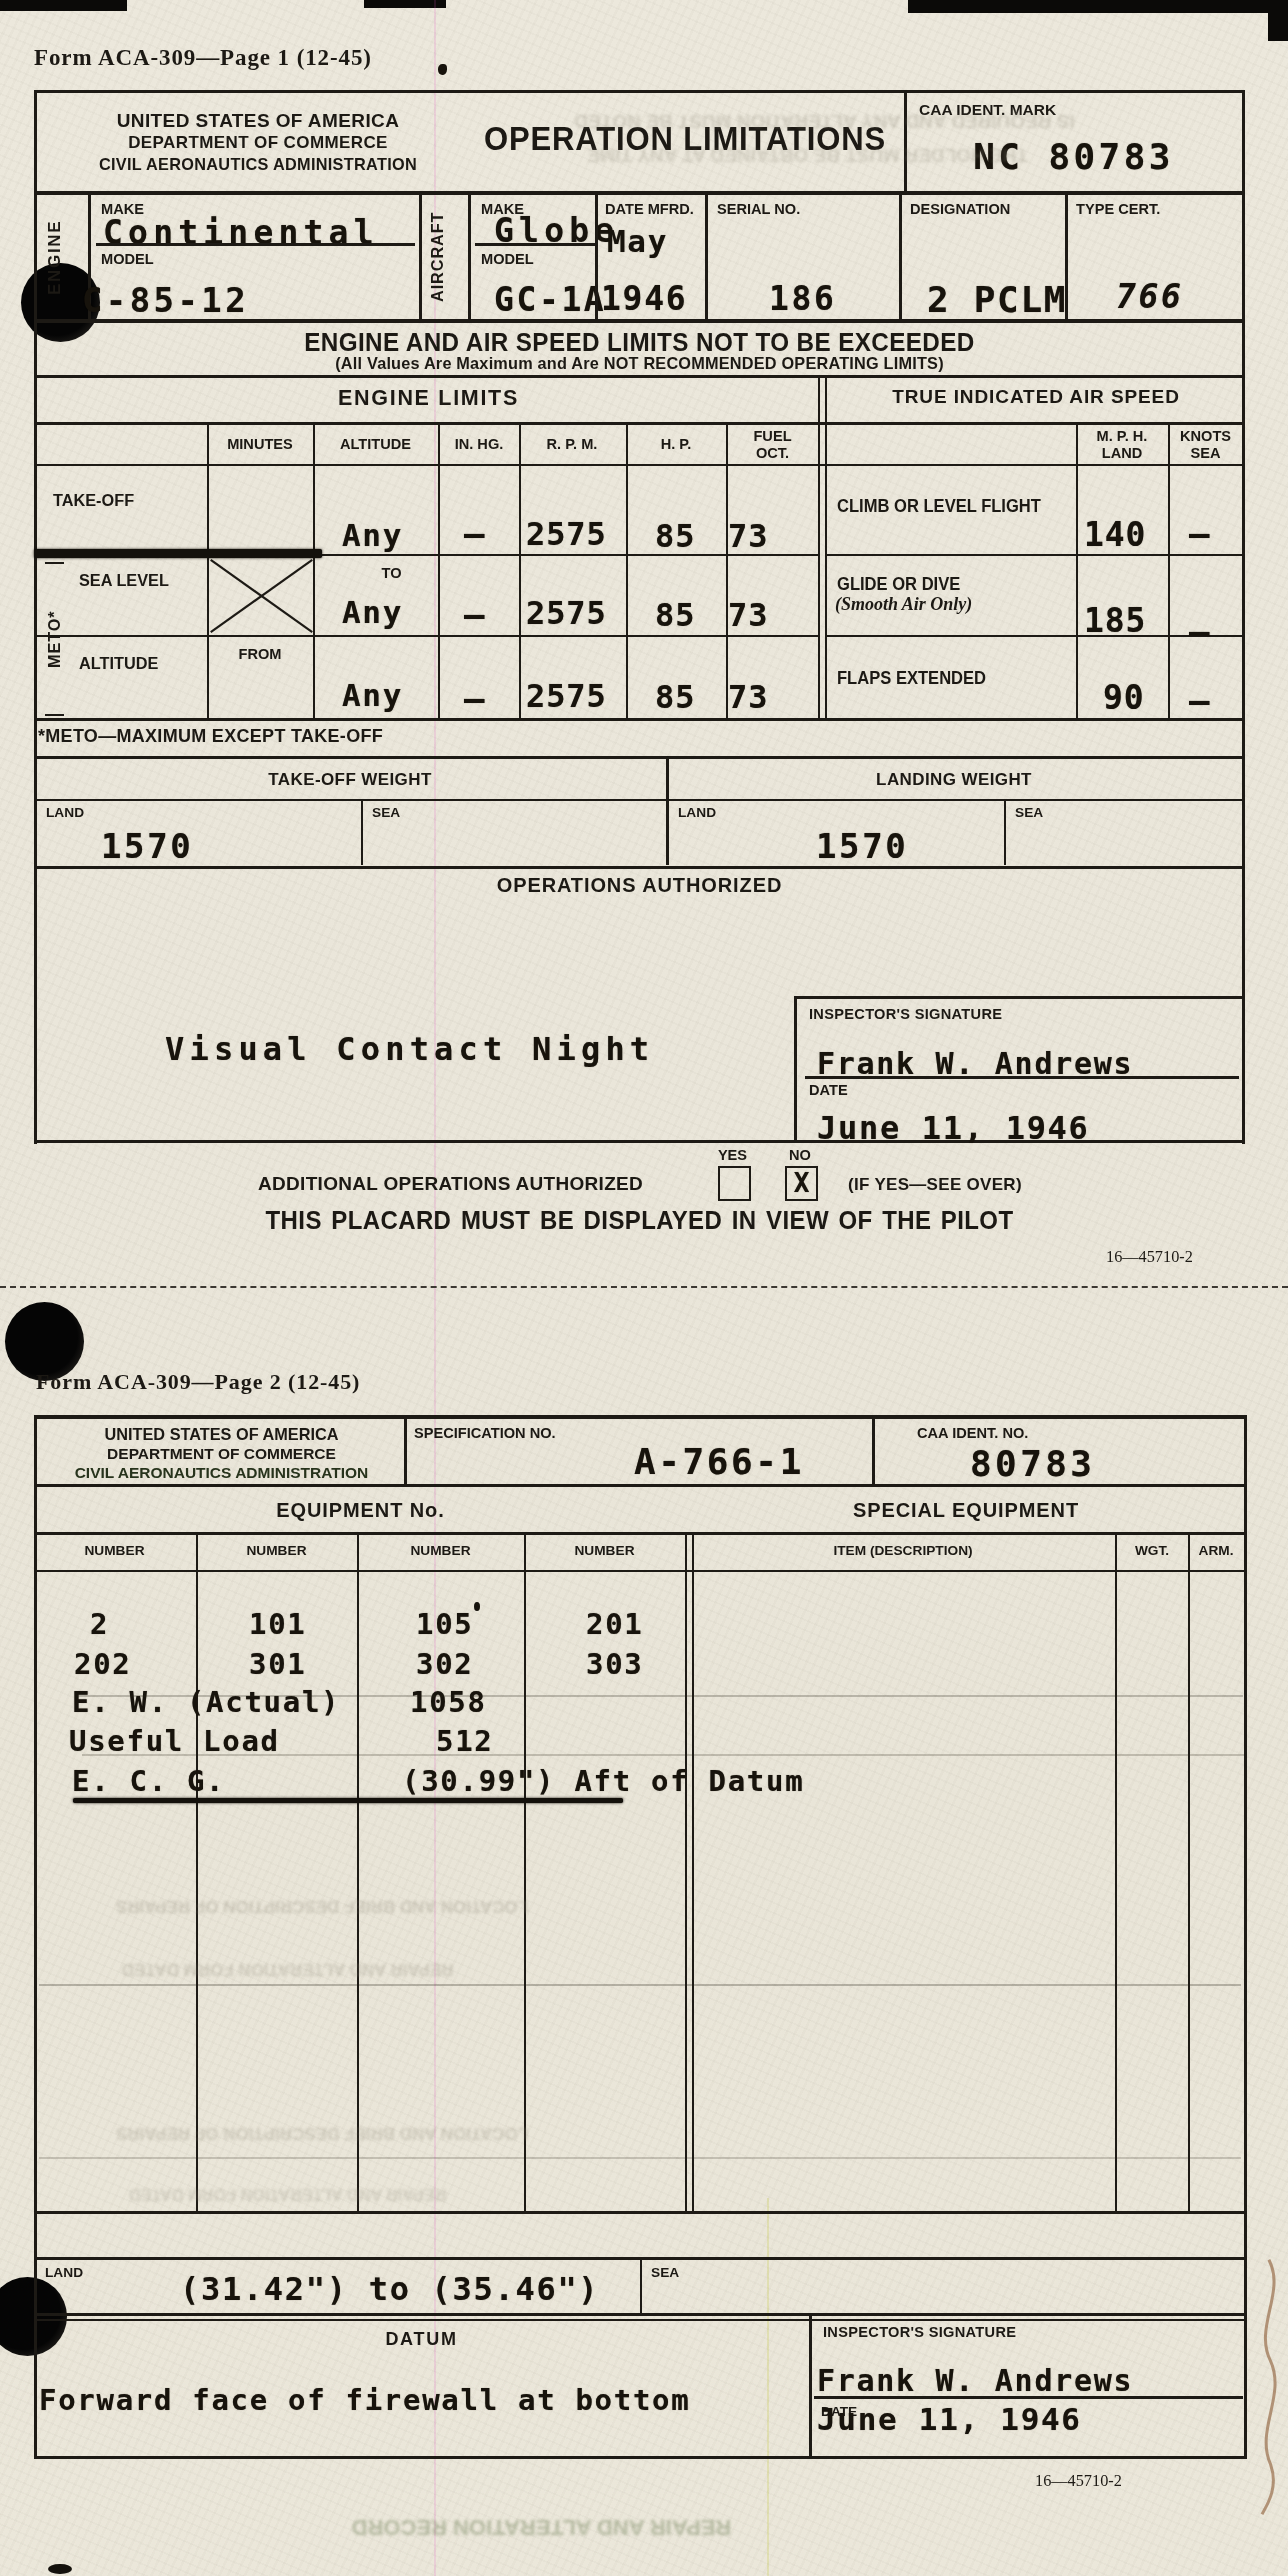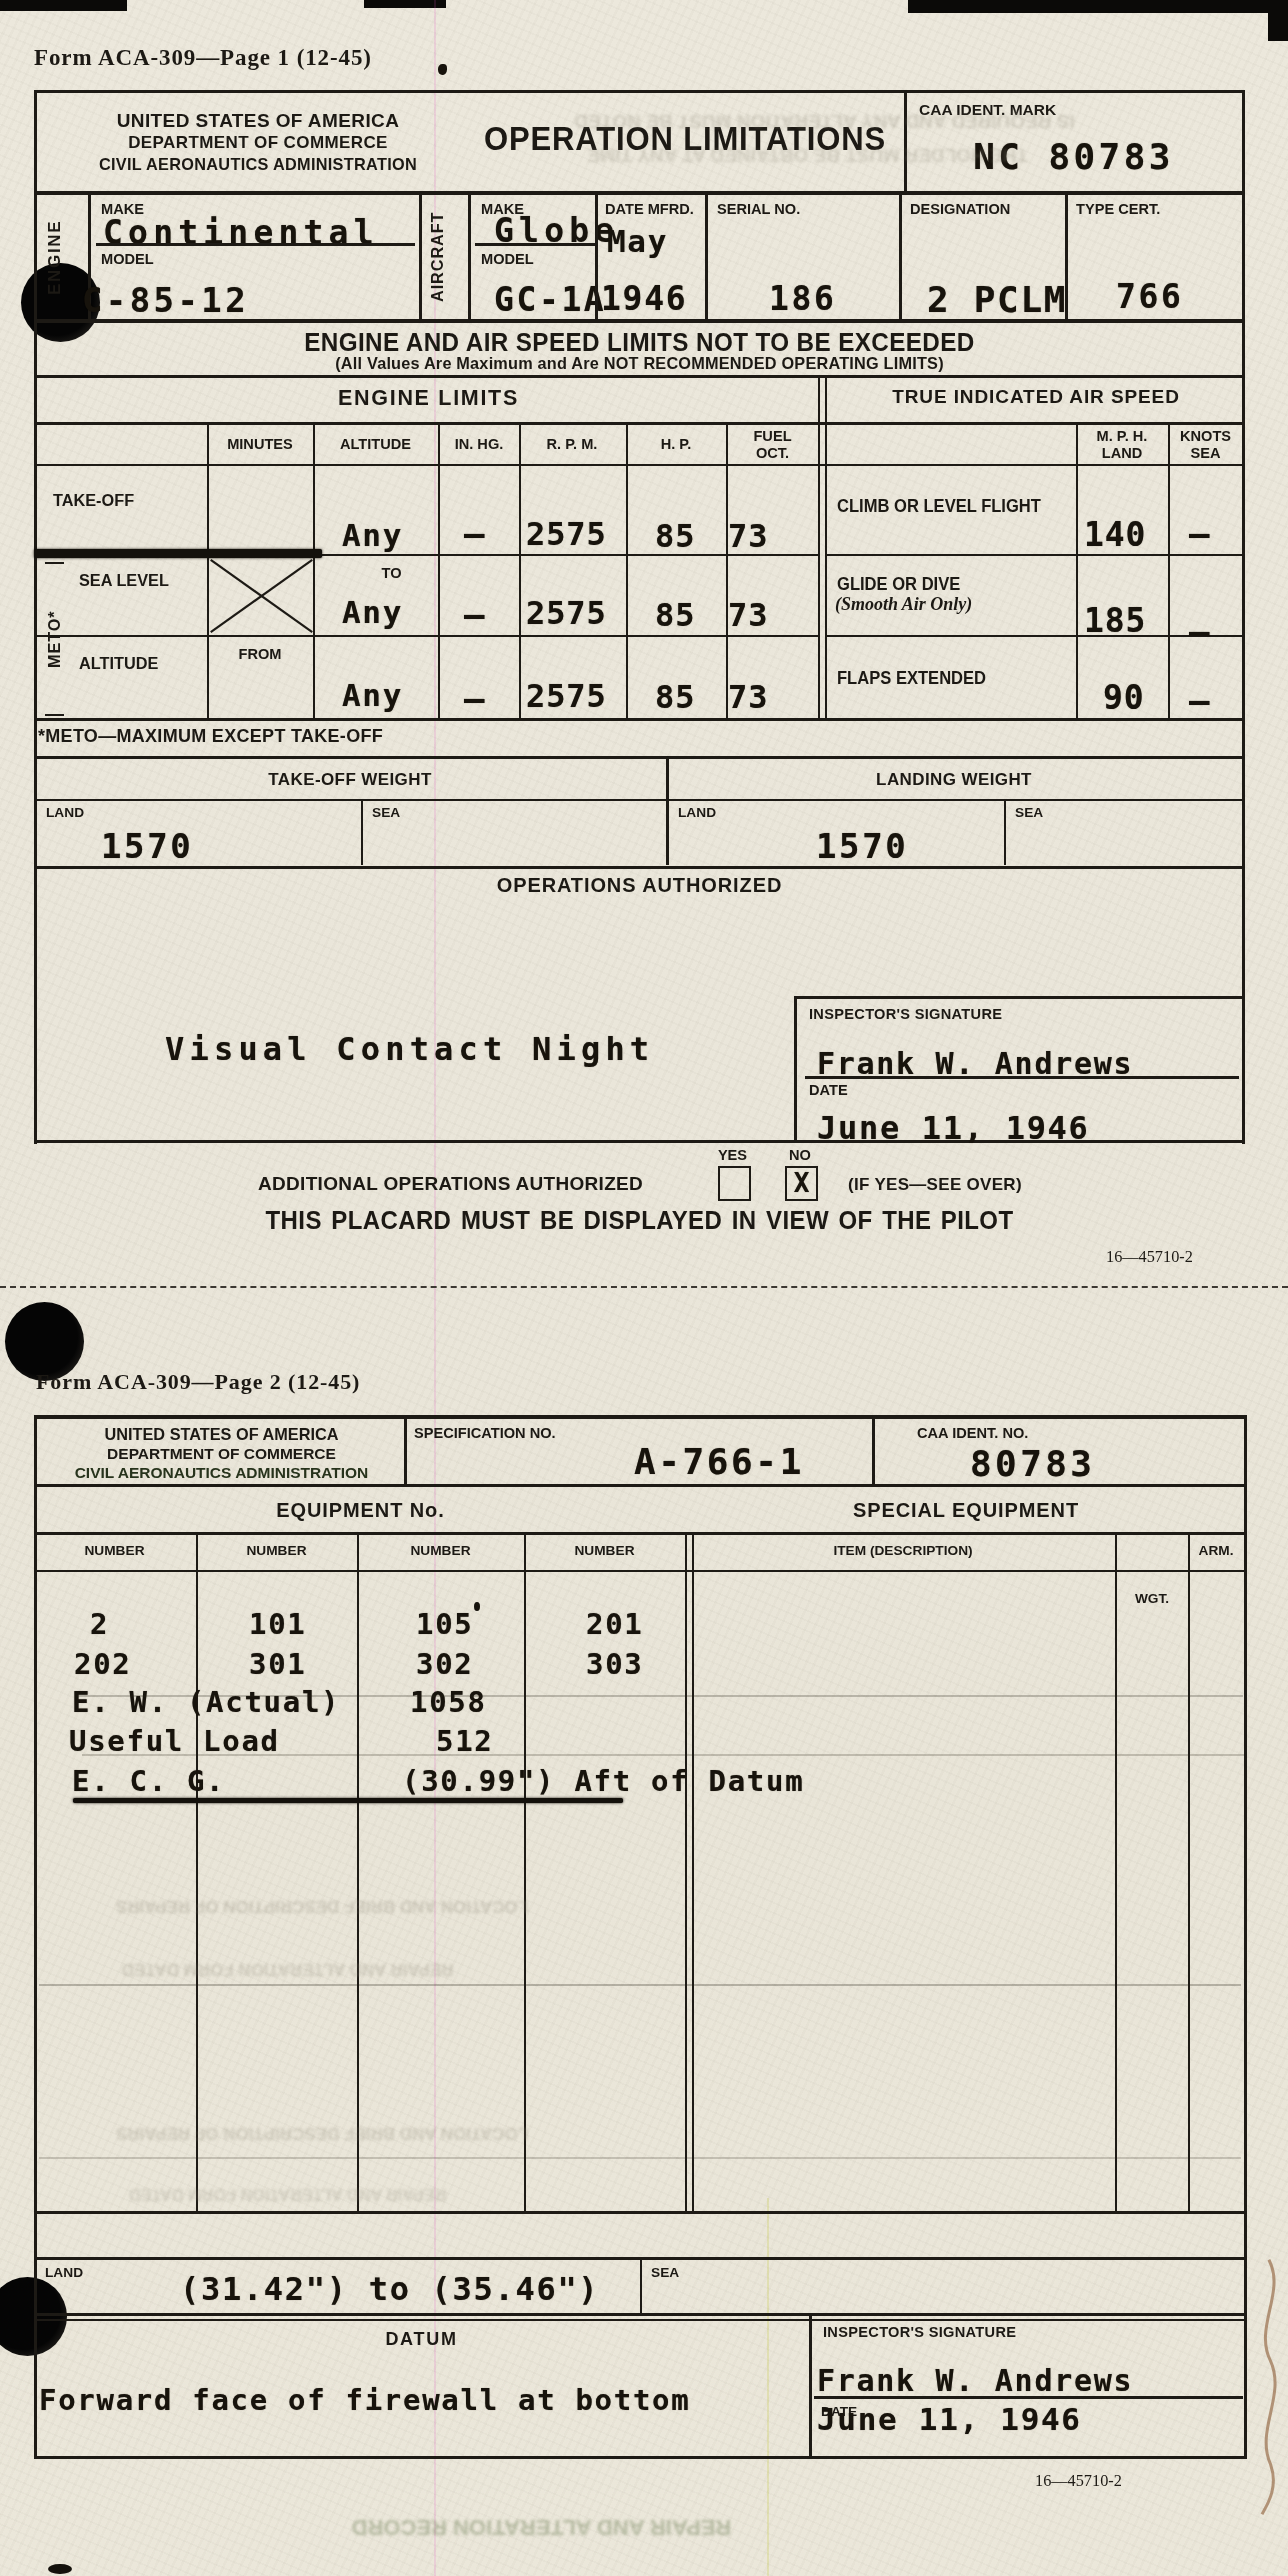--- a/index.html
+++ b/index.html
@@ -90,21 +90,21 @@
   <div class="vl" style="left:705px;top:195px;width:2.6px;height:125px;"></div>
   <div class="lab" style="left:717px;top:201px;font-size:14.6px;">SERIAL NO.</div>
   <div class="typ" style="left:769px;top:279px;font-size:33px;letter-spacing:2.6px;">186</div>
 
   <div class="vl" style="left:899px;top:195px;width:2.6px;height:125px;"></div>
   <div class="lab" style="left:910px;top:201px;font-size:14.6px;">DESIGNATION</div>
   <div class="typ" style="left:927px;top:279px;font-size:36px;letter-spacing:1.7px;">2 PCLM</div>
 
   <div class="vl" style="left:1065px;top:195px;width:2.6px;height:125px;"></div>
   <div class="lab" style="left:1076px;top:201px;font-size:14.6px;">TYPE CERT.</div>
-  <div class="typ" style="left:1116px;top:277px;font-size:33px;letter-spacing:2.6px;">766</div>
+  <div class="typ" style="left:1116px;top:277px;font-size:33px;letter-spacing:2.6px;font-style:italic;">766</div>
 
   <div class="hl" style="left:34px;top:319px;width:1211px;height:4.3px;"></div>
 
   <div class="lab ctr" style="left:34px;top:328px;width:1211px;font-size:25px;letter-spacing:0.4px;transform:scaleX(.97);">ENGINE AND AIR SPEED LIMITS NOT TO BE EXCEEDED</div>
   <div class="lab ctr" style="left:34px;top:354px;width:1211px;font-size:16.3px;letter-spacing:0.2px;">(All Values Are Maximum and Are NOT RECOMMENDED OPERATING LIMITS)</div>
   <div class="hl" style="left:34px;top:375px;width:1211px;height:2.6px;"></div>
 
   <div class="lab ctr" style="left:37px;top:386px;width:783px;font-size:21.5px;letter-spacing:1.7px;">ENGINE LIMITS</div>
   <div class="lab ctr" style="left:829px;top:386px;width:414px;font-size:19px;letter-spacing:0.9px;">TRUE INDICATED AIR SPEED</div>
   <div class="hl" style="left:34px;top:422px;width:1211px;height:2.6px;"></div>
@@ -252,21 +252,21 @@
   <div class="vl" style="left:685px;top:1535px;width:1.7px;height:676px;"></div>
   <div class="vl" style="left:692px;top:1535px;width:1.7px;height:676px;"></div>
   <div class="vl" style="left:1115px;top:1535px;width:1.7px;height:676px;"></div>
   <div class="vl" style="left:1188px;top:1535px;width:1.7px;height:676px;"></div>
 
   <div class="lab ctr" style="left:34px;top:1543px;width:161px;font-size:13.7px;">NUMBER</div>
   <div class="lab ctr" style="left:196px;top:1543px;width:161px;font-size:13.7px;">NUMBER</div>
   <div class="lab ctr" style="left:357px;top:1543px;width:167px;font-size:13.7px;">NUMBER</div>
   <div class="lab ctr" style="left:524px;top:1543px;width:161px;font-size:13.7px;">NUMBER</div>
   <div class="lab ctr" style="left:692px;top:1543px;width:422px;font-size:13.7px;">ITEM (DESCRIPTION)</div>
-  <div class="lab ctr" style="left:1115px;top:1543px;width:74px;font-size:13.7px;margin-top:48px;">WGT.</div>
+  <div class="lab ctr" style="left:1115px;top:1543px;width:74px;font-size:13.7px;">WGT.</div>
   <div class="lab ctr" style="left:1188px;top:1543px;width:56px;font-size:13.7px;">ARM.</div>
   <div class="hl" style="left:37px;top:1570px;width:1207px;height:1.7px;"></div>
 
   <div class="typ" style="left:90px;top:1607px;font-size:29px;">2</div>
   <div class="typ" style="left:249px;top:1607px;font-size:29px;letter-spacing:1.7px;">101</div>
   <div class="typ" style="left:416px;top:1607px;font-size:29px;letter-spacing:1.7px;">105</div>
   <div class="typ" style="left:586px;top:1607px;font-size:29px;letter-spacing:1.7px;">201</div>
   <div class="typ" style="left:74px;top:1647px;font-size:29px;letter-spacing:1.7px;">202</div>
   <div class="typ" style="left:249px;top:1647px;font-size:29px;letter-spacing:1.7px;">301</div>
   <div class="typ" style="left:416px;top:1647px;font-size:29px;letter-spacing:1.7px;">302</div>

